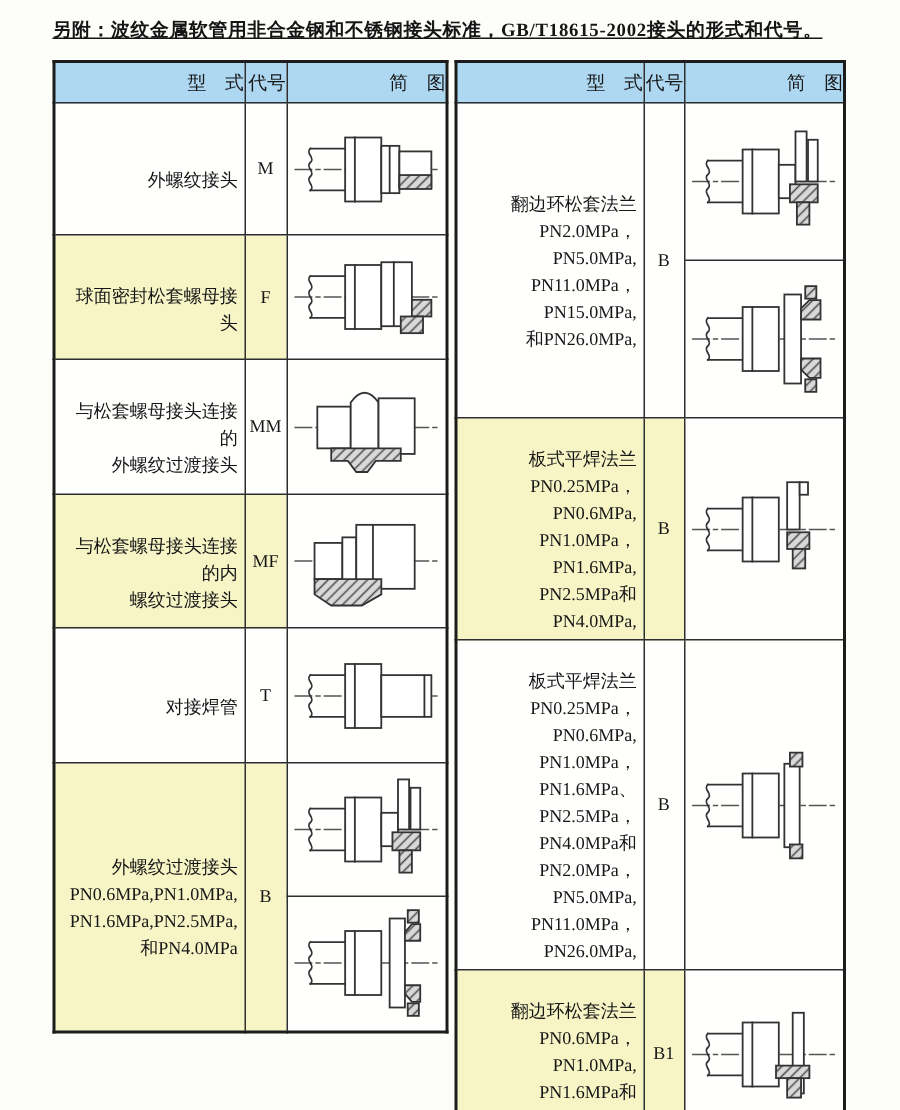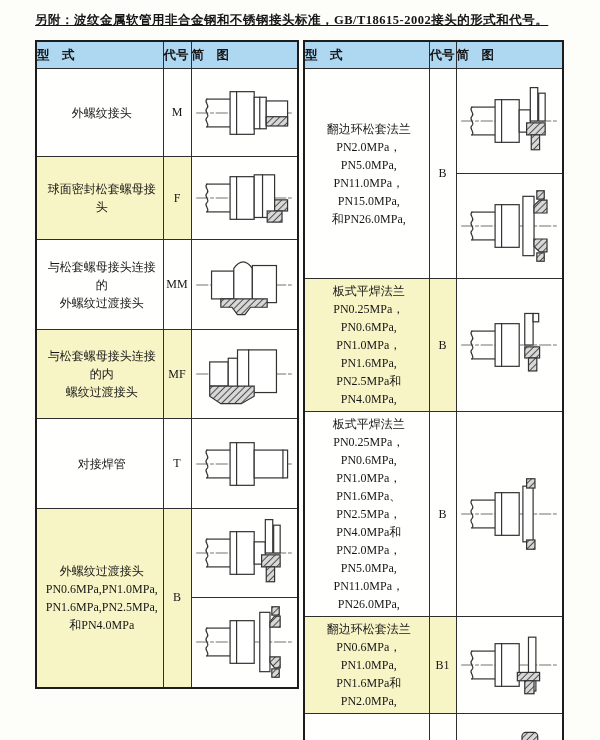--- a/index.html
+++ b/index.html
@@ -29,29 +29,29 @@
   .ftable th, .ftable td {
     border:1px solid #2e2e2e;
     padding:0;
     vertical-align:middle;
     font-size:12px;
     color:#161616;
   }
   .ftable th {
     background:#aed8f2;
     height:26px;
-    font-weight:bold;
+    font-weight:normal;
     font-size:12.5px;
-    text-align:left;
+    text-align:right;
   }
   td.type-cell {
-    padding:3px 4px 3px 8px;
+    padding:18px 4px 3px 8px;
     line-height:1.5;
     white-space:pre-line;
-    text-align:center;
+    text-align:right;
     margin-left:33px;
   }
   td.code-cell { text-align:center; }
   td.hl { background:#f7f4c6; }
   td.diagram-cell { text-align:center; background:#fffffe; }
   svg.dg { display:block; margin:0 auto; }
   .ln { stroke:#333; stroke-width:1.3; fill:none; stroke-linecap:square; }
   #svg-defs { position:absolute; width:0; height:0; }
 </style>
 </head>

